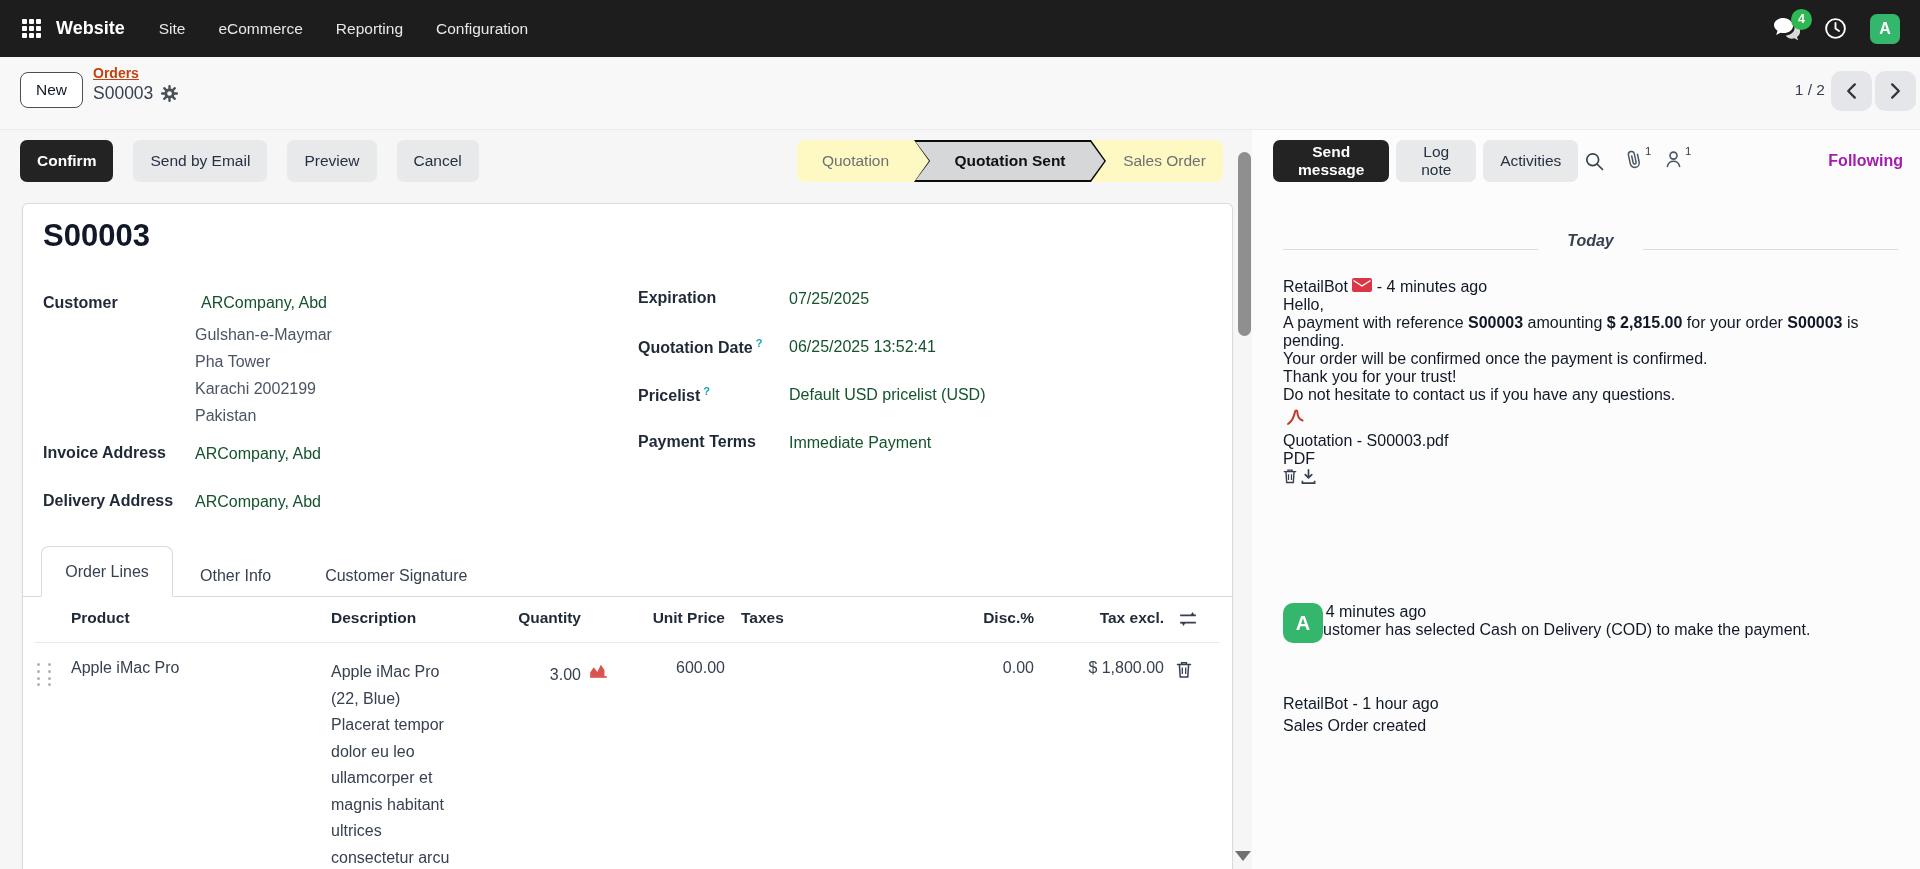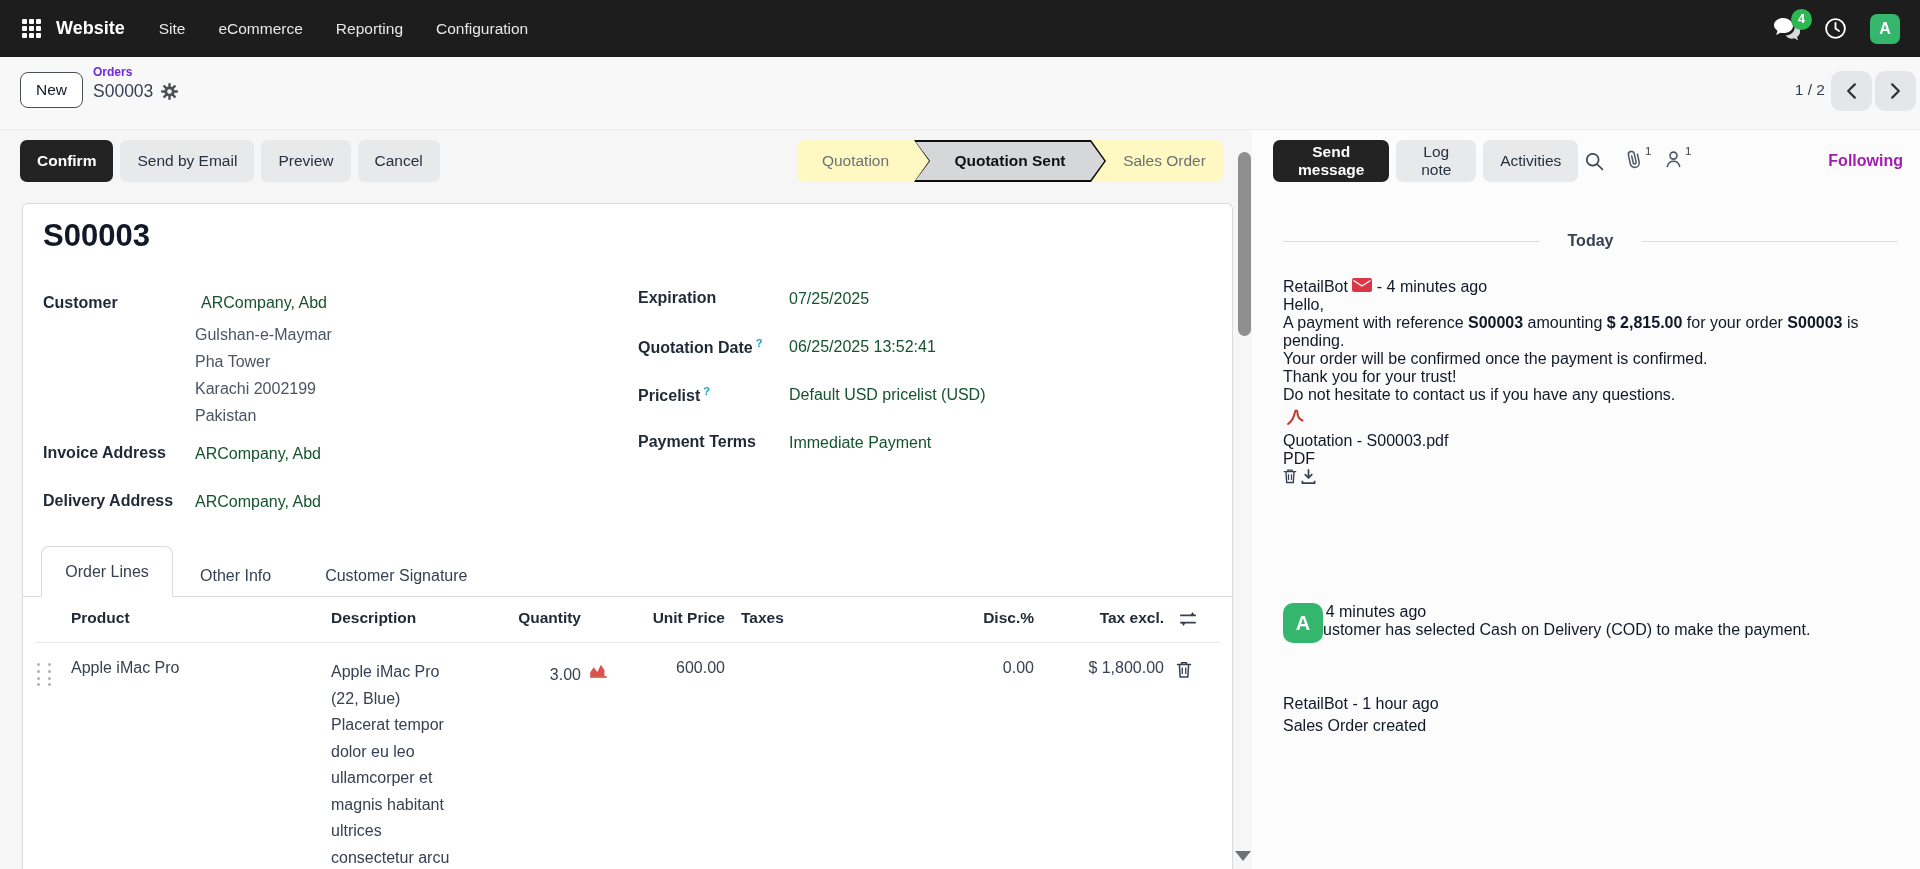--- a/index.html
+++ b/index.html
@@ -16,32 +16,32 @@
   .nav-item { color:#e8e8e8; font-size:15.5px; margin-right:33px; cursor:pointer; }
   .nav-right { margin-left:auto; display:flex; align-items:center; gap:23px; }
   .msg-icon-wrap { position:relative; width:28px; height:24px; cursor:pointer; }
   .badge { position:absolute; top:-8px; right:-11px; min-width:21px; height:21px; border-radius:50%; background:#2eb853; color:#fff; font-size:12.5px; font-weight:700; display:flex; align-items:center; justify-content:center; }
   .nav-avatar { width:30px; height:30px; border-radius:7px; background:#35b66d; color:#fff; font-size:16px; font-weight:600; display:flex; align-items:center; justify-content:center; cursor:pointer; }
 
   
   .crumb-bar { left:0; top:57px; width:1920px; height:73px; background:#f8f8f9; border-bottom:1px solid #ececee; }
   .btn-new { left:20px; top:15px; background:#fff; border:1px solid #4a5056; border-radius:8px; padding:8px 15px; font-size:15.5px; color:#111827; cursor:pointer; font-family:inherit; }
   .crumb-col { left:93px; top:8px; }
-  .crumb-parent { font-size:12px; font-weight:700; color:#6d28d9; cursor:pointer; }
+  .crumb-parent { font-size:14px; font-weight:700; color:#c2410c; cursor:pointer;text-decoration:underline; }
   .crumb-current { display:flex; align-items:center; gap:8px; margin-top:2px; }
   .crumb-current .name { font-size:17.5px; color:#374151; }
   .pager { right:95px; top:24px; font-size:15.5px; color:#374151; }
   .pager-btn { top:14px; width:41px; height:40px; background:#e4e6e9; border:none; border-radius:10px; display:flex; align-items:center; justify-content:center; cursor:pointer; }
   .pager-prev { right:48px; } .pager-next { right:4px; }
 
   
   .btn { height:42px; border:none; border-radius:7px; padding:0 17px; font-size:15.5px; font-family:inherit; cursor:pointer; }
   .btn-primary { background:#232323; color:#fff; font-weight:600; }
   .btn-light { background:#e7e9eb; color:#273142; }
-  .left-actions { left:20px; top:140px; display:flex; gap:7px; }
+  .left-actions { left:20px; top:140px; display:flex; gap:20px; }
 
   .statusbar { left:797px; top:140px; width:426px; height:42px; background:#fef9c3; border-radius:8px; display:flex; overflow:hidden; }
   .step { flex:1; display:flex; align-items:center; justify-content:center; font-size:15.5px; color:#6d7175; cursor:pointer; }
   .step-active { position:relative; width:192px; flex:none; cursor:pointer; }
   .arrow-outer { position:absolute; inset:0; background:#0c0c0c; clip-path:polygon(0 0,calc(100% - 15px) 0,100% 50%,calc(100% - 15px) 100%,0 100%,15px 50%); }
   .arrow-inner { position:absolute; inset:1.7px; background:#d6d7d9; clip-path:polygon(0 0,calc(100% - 14px) 0,100% 50%,calc(100% - 14px) 100%,0 100%,14.4px 50%); display:flex; align-items:center; justify-content:center; font-size:15.5px; font-weight:700; color:#111; }
 
   
   .sheet { left:22px; top:203px; width:1211px; height:666px; background:#fff; border:1px solid #d8dadd; border-bottom:none; border-radius:6px 6px 0 0; box-shadow:0 1px 2px rgba(0,0,0,.04); }
   .sheet-title { left:20px; top:14px; font-size:31px; font-weight:700; color:#111827; }
@@ -69,21 +69,21 @@
 
   
   .chatter-bg { left:1252px; top:130px; width:668px; height:739px; background:#fcfcfc; }
   .chatter-actions { left:1273px; top:140px; width:630px; height:42px; display:flex; align-items:center; gap:7px; }
   .chat-icons { margin-left:auto; margin-right:138px; display:flex; align-items:center; gap:21px; }
   .icon-count { position:relative; cursor:pointer; }
   .icon-count sup { position:absolute; top:-4px; right:-8px; font-size:11.5px; color:#374151; }
   .following { color:#a21caf; font-size:16px; font-weight:600; cursor:pointer; }
 
   .chatter { left:1256px; top:130px; width:664px; height:739px; }
-  .today-divider { position:absolute; left:27px; right:22px; top:102px; display:flex; align-items:center; gap:29px; }
+  .today-divider { position:absolute; left:27px; right:22px; top:102px; display:flex; align-items:flex-end; gap:29px;font-style:italic; }
   .today-divider .line { flex:1; height:1px; background:#dcdcde; }
   .today-divider .txt { font-size:16px; font-weight:600; color:#374151; }
 
   .msg { position:absolute; left:27px; right:18px; }
   .msg-avatar { position:absolute; left:0; top:0; width:40px; height:40px; border-radius:10px; }
   .avatar-letter { background:#35b66d; color:#fff; display:flex; align-items:center; justify-content:center; font-size:20px; font-weight:600; }
   .avatar-robot { background:linear-gradient(145deg,#96a; background:#6f6390; background:linear-gradient(145deg,#9d90c2,#40365a); overflow:hidden; }
   .robot-head { position:absolute; left:7px; top:8px; width:26px; height:24px; border-radius:50%; background:#fbfbfb; }
   .robot-visor { position:absolute; left:12px; top:16px; width:16px; height:10px; border-radius:5px; background:#241f33; }
   .robot-eye { position:absolute; top:3.5px; width:3px; height:3px; border-radius:50%; background:#3ad6c2; }

